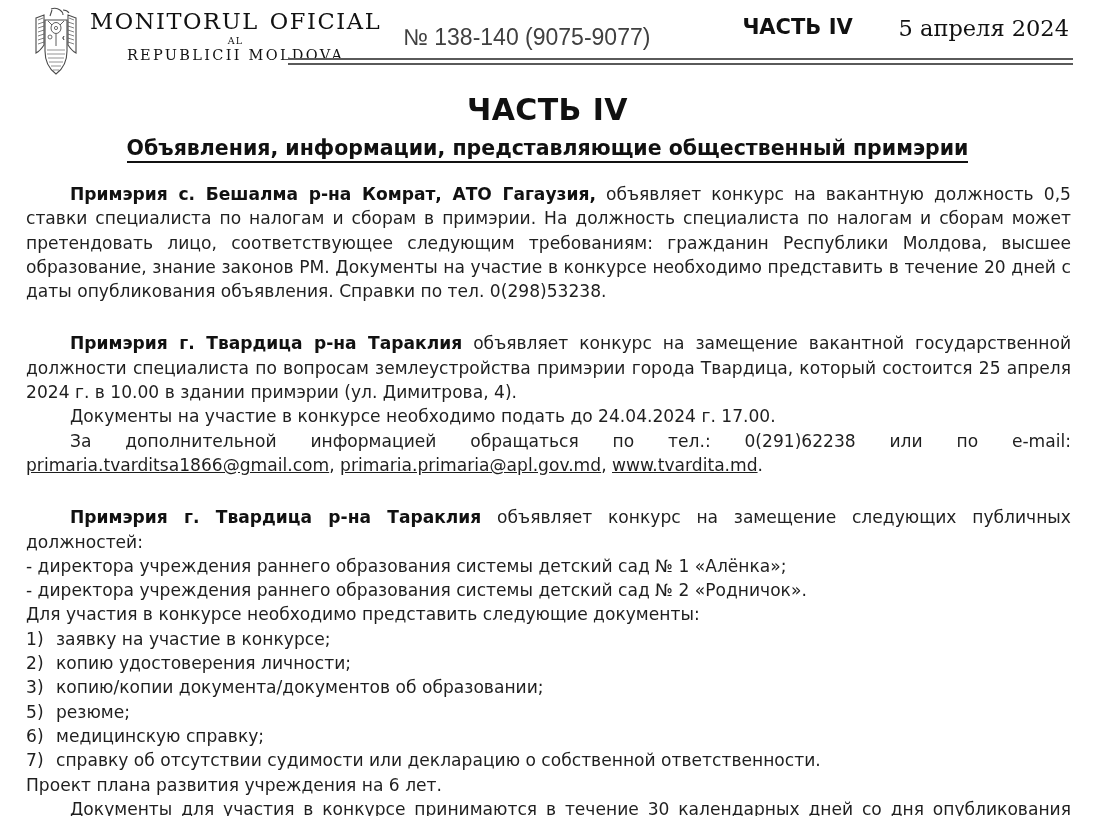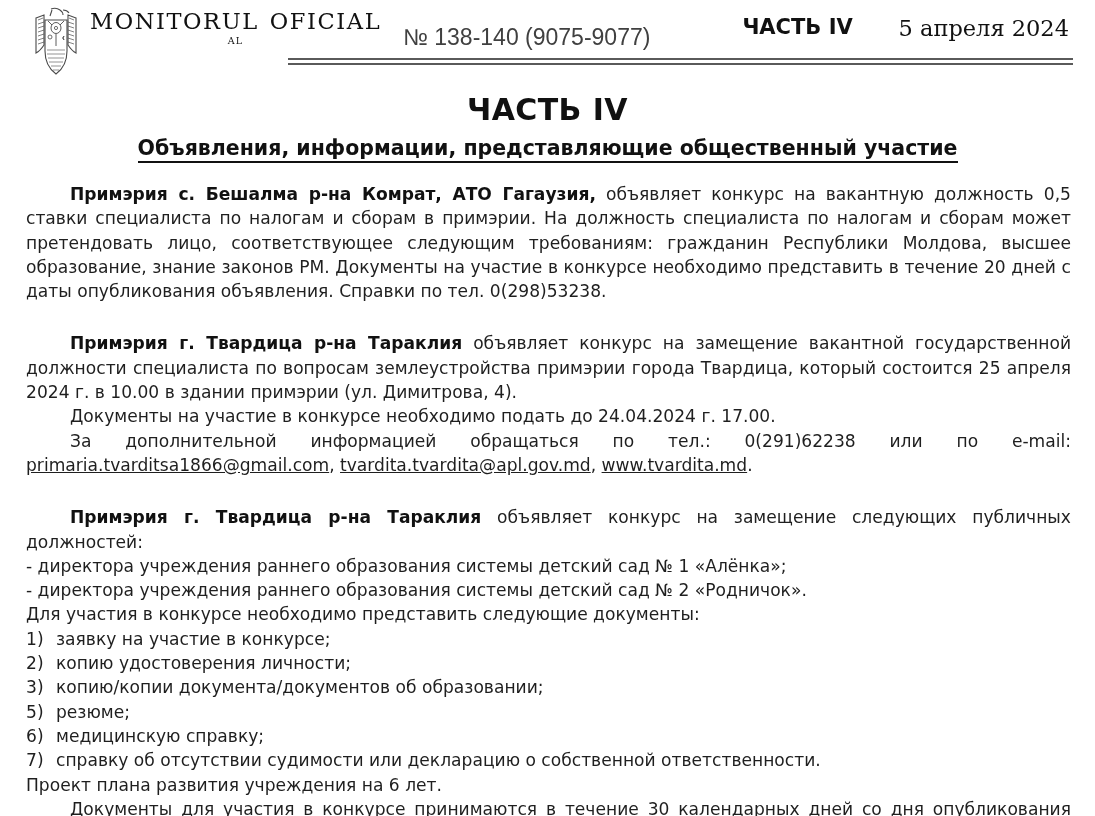--- a/index.html
+++ b/index.html
@@ -217,47 +217,48 @@
             <path d="M19 44 L37 44 M19 48 L37 48 M20 52 L36 52 M21 56 L35 56 M23 60 L33 60 M25 64 L31 64" stroke-width="0.6"></path>
           </g>
         </svg>
       </div>
 
       <div class="brand">
         <div class="brand-line1">
           <span>MONITORUL</span><span class="gap"></span><span>OFICIAL</span>
         </div>
         <div class="brand-al">AL</div>
+        <div class="brand-line2">REPUBLICII MOLDOVA</div>
       </div>
 
       <div class="issue-no">№ 138-140 (9075-9077)</div>
 
       <div class="part-label">ЧАСТЬ IV</div>
 
       <div class="issue-date">5 апреля 2024</div>
     </div>
 
     <div class="header-rule">
       <div class="r1"></div>
       <div class="r2"></div>
     </div>
   </div>
 
   <div class="doc-title">ЧАСТЬ IV</div>
   <div class="doc-subtitle">
-    <span>Объявления, информации, представляющие общественный участие</span>
+    <span>Объявления, информации, представляющие общественный примэрии</span>
   </div>
 
   <div class="content">
 
     <p class="blk indent"><b class="lead">Примэрия с. Бешалма р-на Комрат, АТО Гагаузия,</b><span> объявляет конкурс на вакантную должность 0,5 ставки специалиста по налогам и сборам в примэрии. На должность специалиста по налогам и сборам может претендовать лицо, соответствующее следующим требованиям: гражданин Республики Молдова, высшее образование, знание законов РМ. Документы на участие в конкурсе необходимо представить в течение 20 дней с даты опубликования объявления. Справки по тел. 0(298)53238.</span></p>
 
     <p class="blk indent gap-before"><b class="lead">Примэрия г. Твардица р-на Тараклия</b><span> объявляет конкурс на замещение вакантной государственной должности специалиста по вопросам землеустройства примэрии города Твардица, который состоится 25 апреля 2024 г. в 10.00 в здании примэрии (ул. Димитрова, 4).</span></p>
     <p class="blk indent nowrap-last">Документы на участие в конкурсе необходимо подать до 24.04.2024 г. 17.00.</p>
-    <p class="blk indent"><span>За дополнительной информацией обращаться по тел.: 0(291)62238 или по e-mail: </span><a class="lnk" href="#">primaria.tvarditsa1866@gmail.com</a><span>, </span><a class="lnk" href="#">tvardita.tvardita@apl.gov.md</a><span>, </span><a class="lnk" href="#">www.tvardita.md</a><span>.</span></p>
+    <p class="blk indent"><span>За дополнительной информацией обращаться по тел.: 0(291)62238 или по e-mail: </span><a class="lnk" href="#">primaria.tvarditsa1866@gmail.com</a><span>, </span><a class="lnk" href="#">primaria.primaria@apl.gov.md</a><span>, </span><a class="lnk" href="#">www.tvardita.md</a><span>.</span></p>
 
     <p class="blk indent gap-before"><b class="lead">Примэрия г. Твардица р-на Тараклия</b><span> объявляет конкурс на замещение следующих публичных должностей:</span></p>
 
     <ul class="dashlist">
       <li>- директора учреждения раннего образования системы детский сад № 1 «Алёнка»;</li>
       <li>- директора учреждения раннего образования системы детский сад № 2 «Родничок».</li>
     </ul>
 
     <p class="blk nowrap-last">Для участия в конкурсе необходимо представить следующие документы:</p>
 

